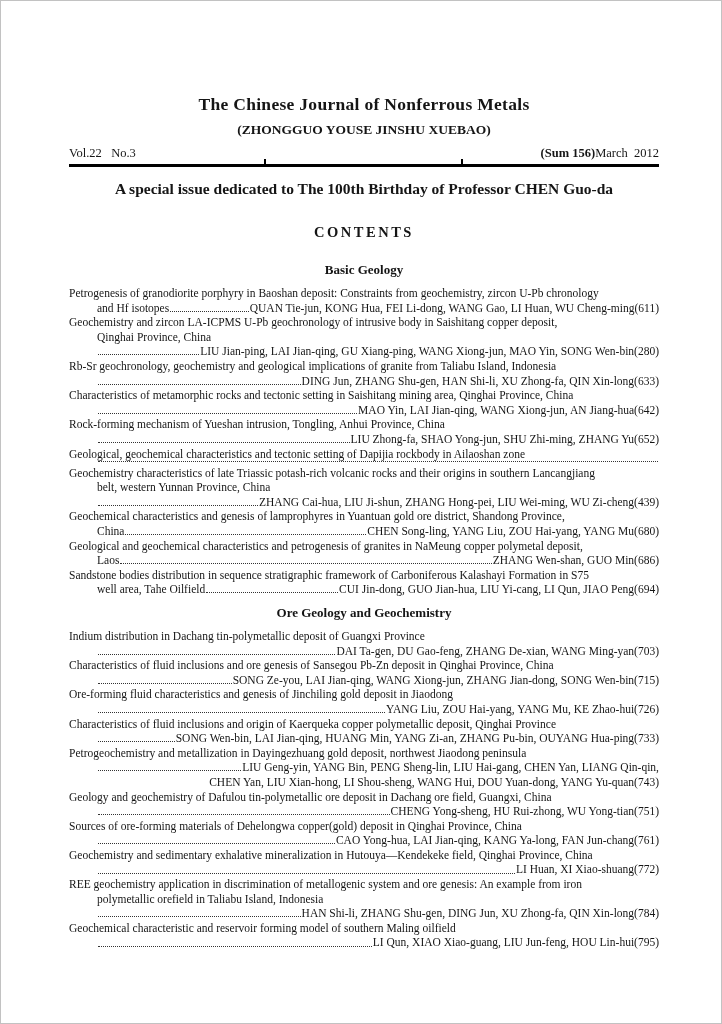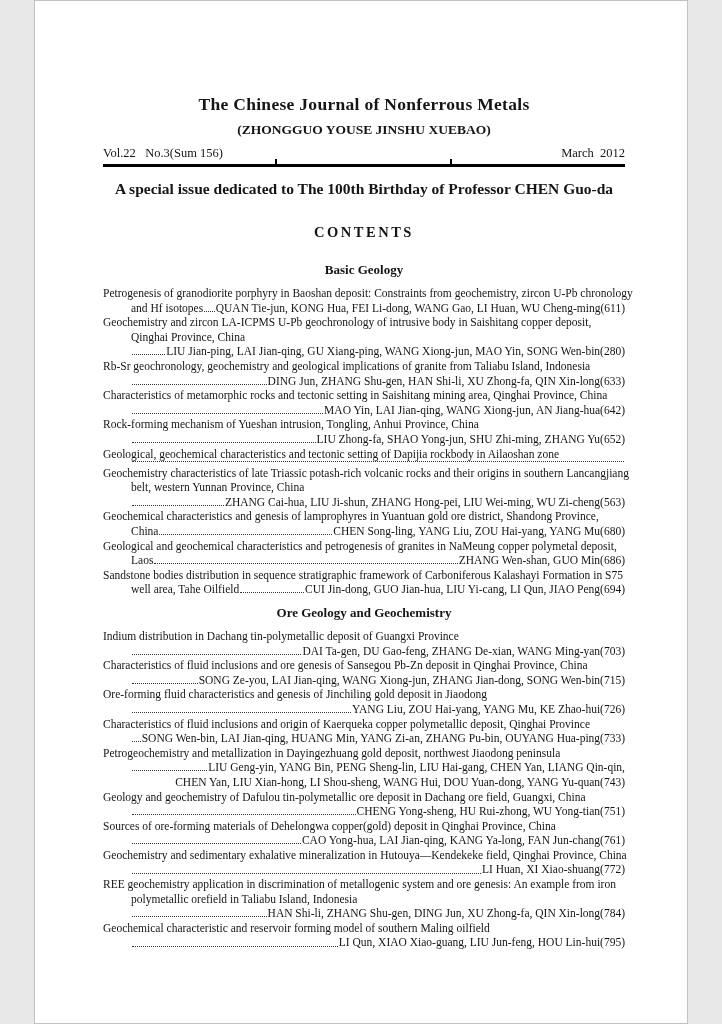--- a/index.html
+++ b/index.html
@@ -1,18 +1,18 @@
 <!DOCTYPE html>
 <html><head>
 <meta charset="utf-8">
 <style>
   html, body { margin: 0; padding: 0; background: #e8e8e8; }
   .page {
     position: relative;
-    width: 654px;
+    width: 722px;
     height: 1024px;
     margin: 0 auto;
     background: #ffffff;
     border: 1px solid #c2c2c2;
     box-sizing: border-box;
     font-family: "Liberation Serif", "DejaVu Serif", serif;
     color: #151515;
     overflow: hidden;
   }
   .content {
@@ -33,21 +33,21 @@
     line-height: 16px;
   }
   .vol-row {
     display: flex;
     align-items: baseline;
     margin-top: 8px;
     font-size: 12.5px;
     line-height: 15px;
   }
   .vol-row .left  { white-space: pre; }
-  .vol-row .mid   { flex: 1; text-align: left; white-space: pre; }
+  .vol-row .mid   { flex: 1; text-align: right; white-space: pre; font-weight: bold; }
   .vol-row .right { white-space: pre; }
   .header-rule {
     position: relative;
     height: 3px;
     background: #000;
     margin-top: 3px;
   }
   .header-rule .tick {
     position: absolute;
     top: -5px;
@@ -149,21 +149,21 @@
             <div class="toc-line"><span class="t">Rock-forming mechanism of Yueshan intrusion, Tongling, Anhui Province, China</span></div>
             <div class="toc-line ind"><span class="leader"></span><span class="r">LIU Zhong-fa, SHAO Yong-jun, SHU Zhi-ming, ZHANG Yu(652)</span></div>
           </div>
           <div class="toc-entry">
             <div class="toc-line"><span class="t">Geological, geochemical characteristics and tectonic setting of Dapijia rockbody in Ailaoshan zone</span></div>
             <div class="toc-line ind"><span class="leader"></span></div>
           </div>
           <div class="toc-entry">
             <div class="toc-line"><span class="t">Geochemistry characteristics of late Triassic potash-rich volcanic rocks and their origins in southern Lancangjiang</span></div>
             <div class="toc-line ind"><span class="t">belt, western Yunnan Province, China</span></div>
-            <div class="toc-line ind"><span class="leader"></span><span class="r">ZHANG Cai-hua, LIU Ji-shun, ZHANG Hong-pei, LIU Wei-ming, WU Zi-cheng(563)</span></div>
+            <div class="toc-line ind"><span class="leader"></span><span class="r">ZHANG Cai-hua, LIU Ji-shun, ZHANG Hong-pei, LIU Wei-ming, WU Zi-cheng(439)</span></div>
           </div>
           <div class="toc-entry">
             <div class="toc-line"><span class="t">Geochemical characteristics and genesis of lamprophyres in Yuantuan gold ore district, Shandong Province,</span></div>
             <div class="toc-line ind"><span class="t">China</span><span class="leader"></span><span class="r">CHEN Song-ling, YANG Liu, ZOU Hai-yang, YANG Mu(680)</span></div>
           </div>
           <div class="toc-entry">
             <div class="toc-line"><span class="t">Geological and geochemical characteristics and petrogenesis of granites in NaMeung copper polymetal deposit,</span></div>
             <div class="toc-line ind"><span class="t">Laos</span><span class="leader"></span><span class="r">ZHANG Wen-shan, GUO Min(686)</span></div>
           </div>
           <div class="toc-entry">

